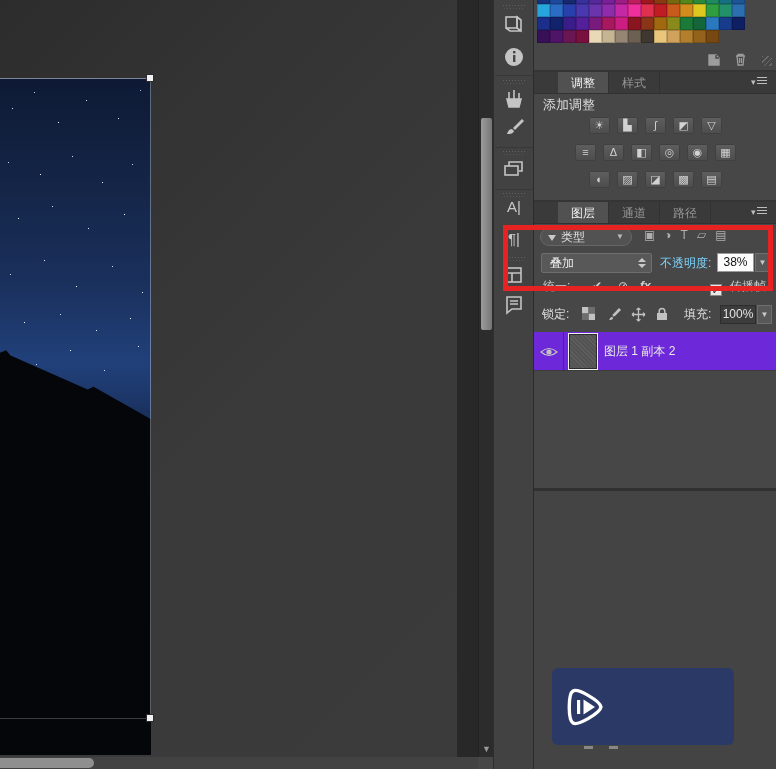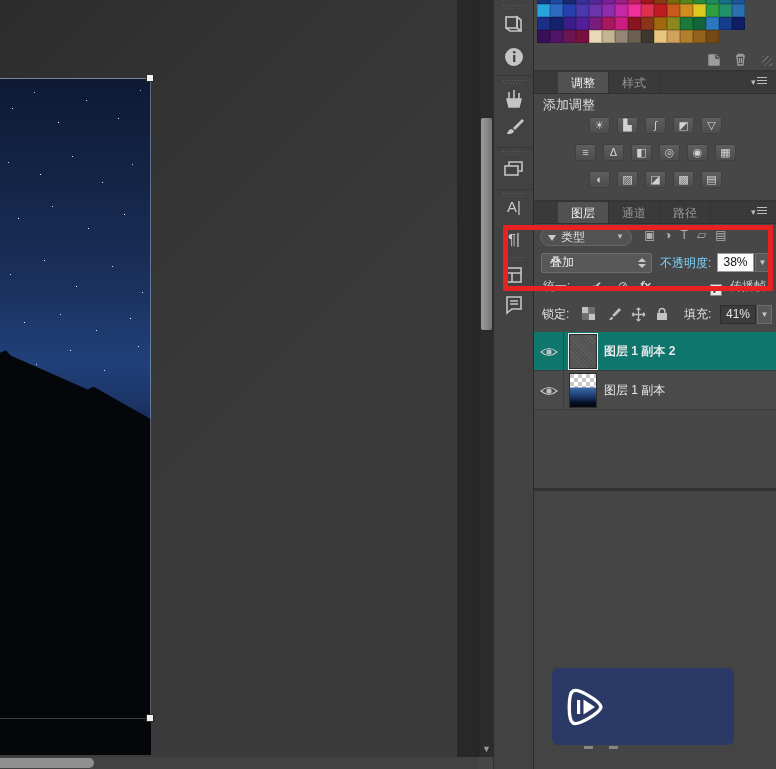--- a/index.html
+++ b/index.html
@@ -78,21 +78,21 @@
 
   
   .lp-row { position:absolute; left:0; width:243px; color:#d6d6d6; }
   .kind-combo { position:absolute; left:6px; top:3px; width:92px; height:18px; background:#525252;
     border:1px solid #666; border-radius:9px; line-height:16px; padding:0 7px; color:#e2e2e2; }
   .kind-combo .car { float:right; font-size:8px; color:#bbb; line-height:16px; }
   .funnel { display:inline-block; width:0; height:0; border-left:4px solid transparent; border-right:4px solid transparent;
     border-top:6px solid #c9c9c9; margin-right:5px; }
   .fil-icons { position:absolute; left:110px; top:3px; display:flex; gap:9px; color:#aeaeae; font-size:12px; }
   .blend-combo { position:absolute; left:7px; top:4px; width:111px; height:20px; background:#585858;
-    border:1px solid #6e6e6e; border-radius:2px; color:#ececec; line-height:18px; padding:0 8px;font-family:Liberation Mono, monospace; }
+    border:1px solid #6e6e6e; border-radius:2px; color:#ececec; line-height:18px; padding:0 8px; }
   .stepper { position:absolute; right:5px; top:4px; }
   .stepper i { display:block; width:0; height:0; border-left:4px solid transparent; border-right:4px solid transparent; }
   .stepper .up { border-bottom:4px solid #c9c9c9; margin-bottom:2px; }
   .stepper .dn { border-top:4px solid #c9c9c9; }
   .op-label { position:absolute; left:126px; top:0; line-height:28px; color:#7dd3fc; }
   .op-field { position:absolute; left:183px; top:4px; width:37px; height:19px; background:#fdfdfd; color:#111;
     border:1px solid #9a9a9a; text-align:center; line-height:17px; }
   .dd-btn { position:absolute; width:15px; height:19px; top:4px; background:#585858; border:1px solid #6e6e6e;
     color:#c9c9c9; font-size:8px; text-align:center; line-height:17px; }
   .unify { font-size:12px; color:#cfcfcf; }
@@ -101,21 +101,21 @@
     color:#222; font-size:10px; line-height:11px; text-align:center; vertical-align:middle; }
   .lock-label { position:absolute; left:8px; line-height:35px; color:#e0e0e0; }
   .lk { position:absolute; top:10px; }
   .fill-label { position:absolute; left:150px; line-height:35px; color:#e0e0e0; }
   .fill-field { position:absolute; left:186px; top:8px; width:36px; height:19px; background:#3c3c3c;
     border:1px solid #2d2d2d; color:#e4e4e4; text-align:center; line-height:17px; }
 
   
   .layer-list { position:absolute; left:0; top:332px; width:243px; }
   .layer-row { position:relative; width:243px; height:39px; background:#4a4a4a; border-bottom:1px solid #3b3b3b; }
-  .layer-row.selected { background:#0f766e;font-weight:bold; }
+  .layer-row.selected { background:#6d28d9; }
   .eye-box { position:absolute; left:0; top:0; width:30px; height:39px; border-right:1px solid #3c3c3c; text-align:center; }
   .eye-box svg { margin-top:14px; }
   .thumb { position:absolute; left:36px; top:3px; width:26px; height:33px; box-shadow:0 0 0 1px #2c2c2c; }
   .thumb.bracket { outline:1px solid #f0f0f0; outline-offset:1px; }
   .layer-name { position:absolute; left:70px; line-height:39px; color:#e8e8e8; }
   .thumb-city-night { background:
       linear-gradient(180deg,#2c4a7e 0,#16274e 13px,#0b132b 15px,#0b132b 17px,transparent 17px),
       repeating-conic-gradient(#ffffff 0% 25%,#c9c9c9 0% 50%); background-size:100% 100%,8px 8px; }
   .thumb-dark-noise { background:
       repeating-linear-gradient(45deg,rgba(255,255,255,.07) 0 1px,transparent 1px 3px),#535353; }
@@ -387,41 +387,33 @@
       <div class="lk" style="left:97px">
         <svg width="15" height="15" viewBox="0 0 15 15" stroke="#c2c2c2" stroke-width="1.3" fill="none">
           <path d="M7.5 1v13M1 7.5h13M7.5 1L5.6 2.9M7.5 1l1.9 1.9M7.5 14l-1.9-1.9M7.5 14l1.9-1.9M1 7.5l1.9-1.9M1 7.5l1.9 1.9M14 7.5l-1.9-1.9M14 7.5l-1.9 1.9"></path>
           </svg></div>
       <div class="lk" style="left:122px">
         <svg width="12" height="14" viewBox="0 0 12 14">
             <rect x="1" y="6" width="10" height="7" fill="#c2c2c2"></rect>
             <path d="M3.2 6V4.2a2.8 2.8 0 0 1 5.6 0V6" fill="none" stroke="#c2c2c2" stroke-width="1.5"></path>
           </svg></div>
       <div class="fill-label">填充:</div>
-      <div class="fill-field">41%</div>
+      <div class="fill-field">100%</div>
       <div class="dd-btn" style="left:223px;top:8px">▼</div>
     </div>
 
     <div class="layer-list">
         <div class="layer-row selected">
           <div class="eye-box"><svg width="18" height="12" viewBox="0 0 18 12">
               <path d="M1 6 Q9 -1 17 6 Q9 13 1 6 Z" fill="none" stroke="#c2c2c2" stroke-width="1.2"></path>
               <circle cx="9" cy="6" r="2.6" fill="#c2c2c2"></circle>
             </svg></div>
           <div class="thumb thumb-dark-noise bracket"></div>
           <div class="layer-name">图层 1 副本 2</div>
         </div>
-        <div class="layer-row">
-          <div class="eye-box"><svg width="18" height="12" viewBox="0 0 18 12">
-              <path d="M1 6 Q9 -1 17 6 Q9 13 1 6 Z" fill="none" stroke="#c2c2c2" stroke-width="1.2"></path>
-              <circle cx="9" cy="6" r="2.6" fill="#c2c2c2"></circle>
-            </svg></div>
-          <div class="thumb thumb-night-sky"></div>
-          <div class="layer-name">图层 1 副本</div>
-        </div>
       </div>
     <div class="list-div"></div>
     <div class="lp-empty"></div>
     <div class="dim-mark" style="left:50px"></div>
     <div class="dim-mark" style="left:75px"></div>
   </div>
 
   <div class="red-rect"></div>
 
   <div class="watermark">

